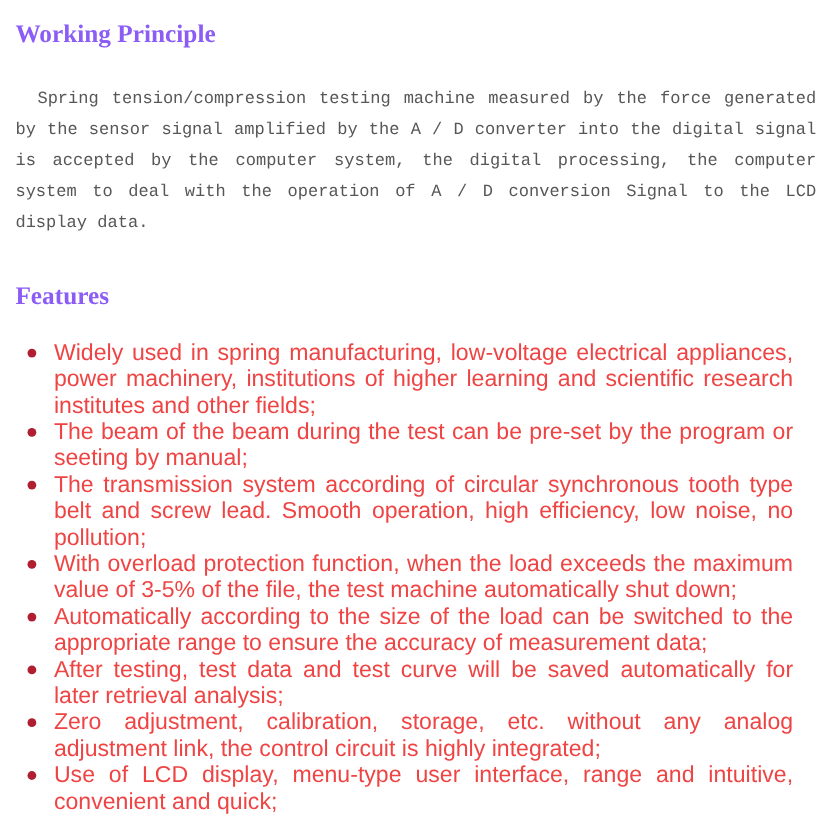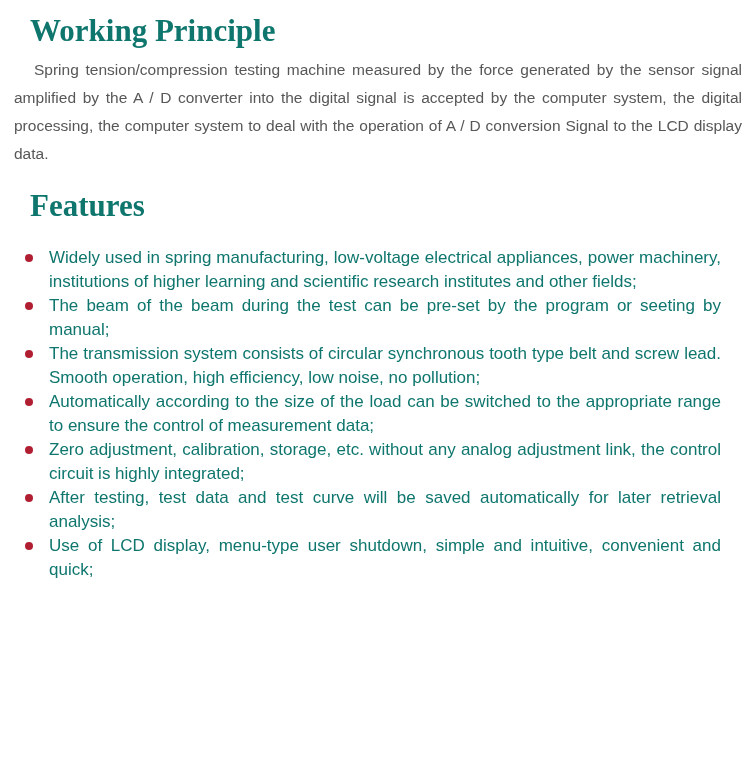--- a/index.html
+++ b/index.html
@@ -13,51 +13,52 @@
   }
   .page {
     width: 750px;
     height: 764px;
     padding-top: 16px;
     background: #ffffff;
   }
   .section-title {
     font-family: "Liberation Serif", "DejaVu Serif", serif;
     font-weight: 700;
-    font-size: 31px;
+    font-size: 23px;
     line-height: 30px;
-    color: #0f766e;
-    padding-left: 30px;
+    color: #8b5cf6;
+    padding-left: 14px;
   }
   .wp-paragraph {
-    margin-top: 10px;
+    margin-top: 30px;
     padding-left: 14px;
     padding-right: 8px;
     font-size: 15.5px;
     line-height: 28px;
     text-align: justify;
     text-indent: 20px;
     color: #575757;
+    font-family: Liberation Mono, monospace;
   }
   .features-title {
-    margin-top: 23px;
+    margin-top: 38px;
     font-family: Liberation Serif, serif;
   }
   ul.features-list {
     list-style: none;
     margin-top: 25px;
     padding-left: 25px;  
     padding-right: 29px;
   }
   ul.features-list li {
     display: flex;
     align-items: flex-start;
-    font-size: 17px;
+    font-size: 21px;
     line-height: 24px;
-    color: #0f766e;
+    color: #ef4444;
   }
   .bullet {
     flex: 0 0 auto;
     width: 8px;
     height: 8px;
     border-radius: 50%;
     background: #b01e31;
     margin-top: 8px;
     margin-right: 16px;
   }
@@ -81,33 +82,37 @@
       <li>
       <span class="bullet"></span>
       <span class="li-text">Widely used in spring manufacturing, low-voltage electrical appliances, power machinery, institutions of higher learning and scientific research institutes and other fields;</span>
     </li>
       <li>
       <span class="bullet"></span>
       <span class="li-text">The beam of the beam during the test can be pre-set by the program or seeting by manual;</span>
     </li>
       <li>
       <span class="bullet"></span>
-      <span class="li-text">The transmission system consists of circular synchronous tooth type belt and screw lead. Smooth operation, high efficiency, low noise, no pollution;</span>
+      <span class="li-text">The transmission system according of circular synchronous tooth type belt and screw lead. Smooth operation, high efficiency, low noise, no pollution;</span>
     </li>
       <li>
       <span class="bullet"></span>
-      <span class="li-text">Automatically according to the size of the load can be switched to the appropriate range to ensure the control of measurement data;</span>
+      <span class="li-text">With overload protection function, when the load exceeds the maximum value of 3-5% of the file, the test machine automatically shut down;</span>
+    </li>
+      <li>
+      <span class="bullet"></span>
+      <span class="li-text">Automatically according to the size of the load can be switched to the appropriate range to ensure the accuracy of measurement data;</span>
+    </li>
+      <li>
+      <span class="bullet"></span>
+      <span class="li-text">After testing, test data and test curve will be saved automatically for later retrieval analysis;</span>
     </li>
       <li>
       <span class="bullet"></span>
       <span class="li-text">Zero adjustment, calibration, storage, etc. without any analog adjustment link, the control circuit is highly integrated;</span>
     </li>
       <li>
       <span class="bullet"></span>
-      <span class="li-text">After testing, test data and test curve will be saved automatically for later retrieval analysis;</span>
-    </li>
-      <li>
-      <span class="bullet"></span>
-      <span class="li-text">Use of LCD display, menu-type user shutdown, simple and intuitive, convenient and quick;</span>
+      <span class="li-text">Use of LCD display, menu-type user interface, range and intuitive, convenient and quick;</span>
     </li>
     </ul>
 
 </div>
 
 </body></html>

